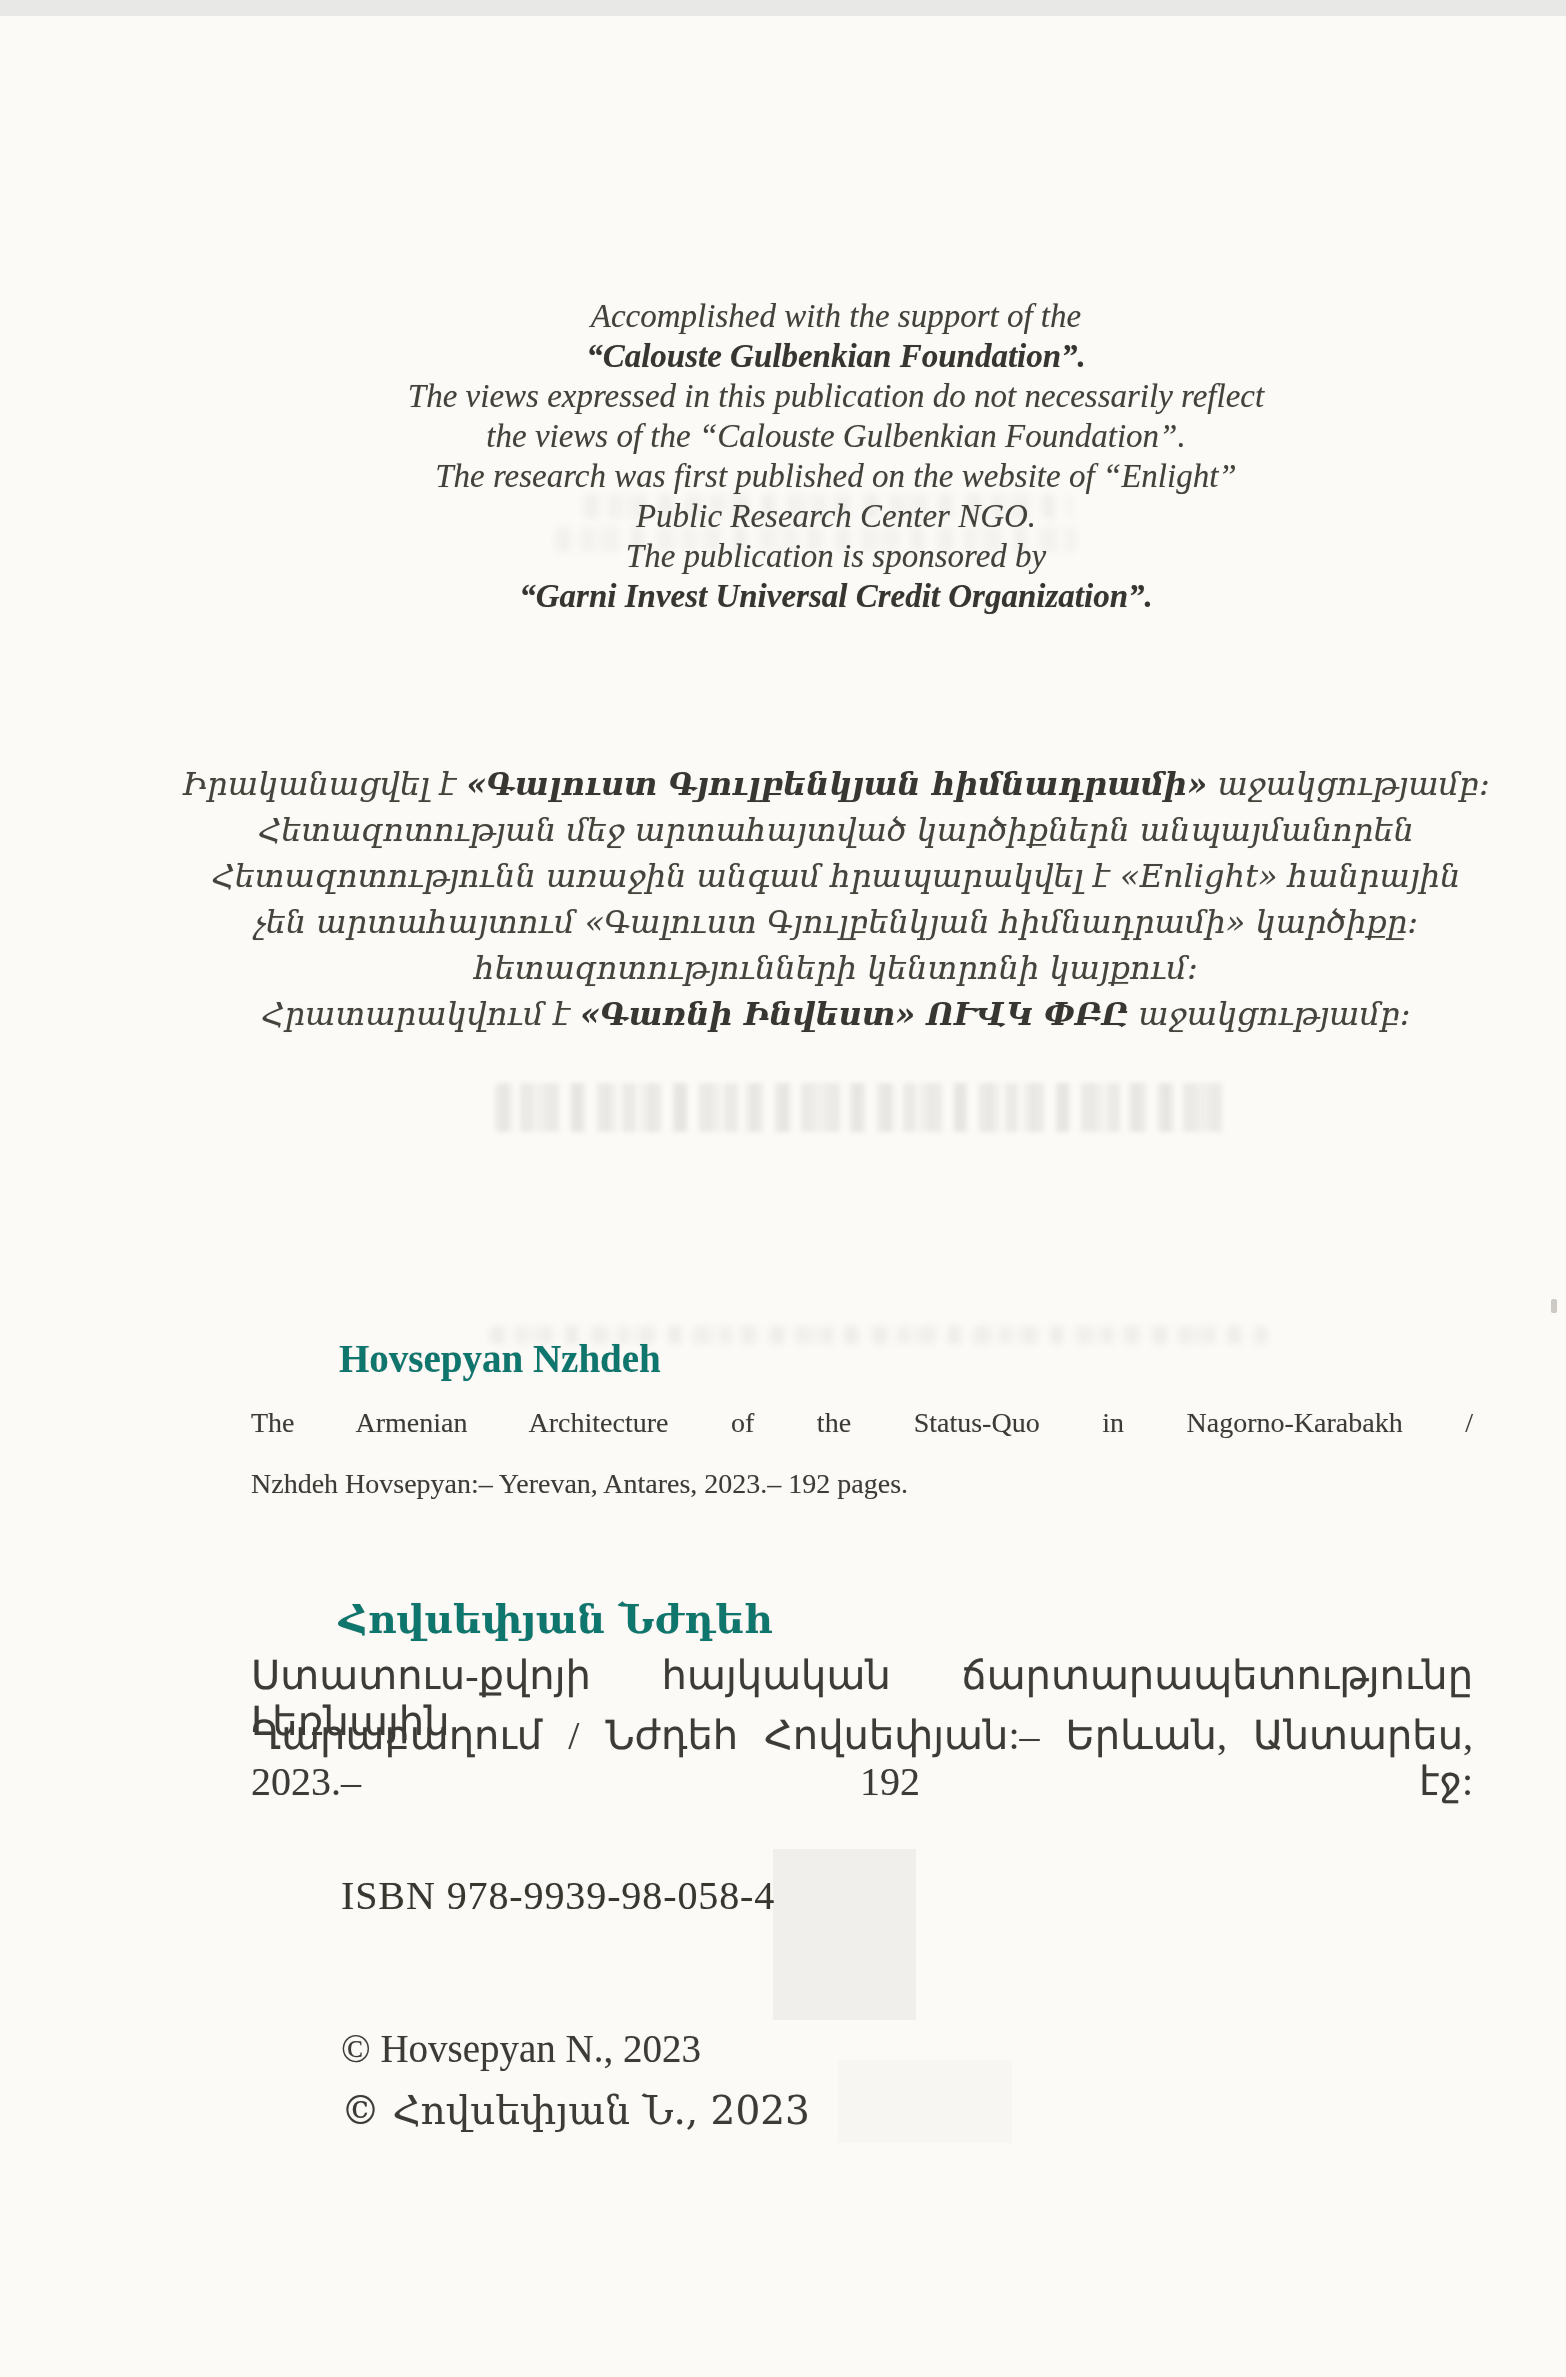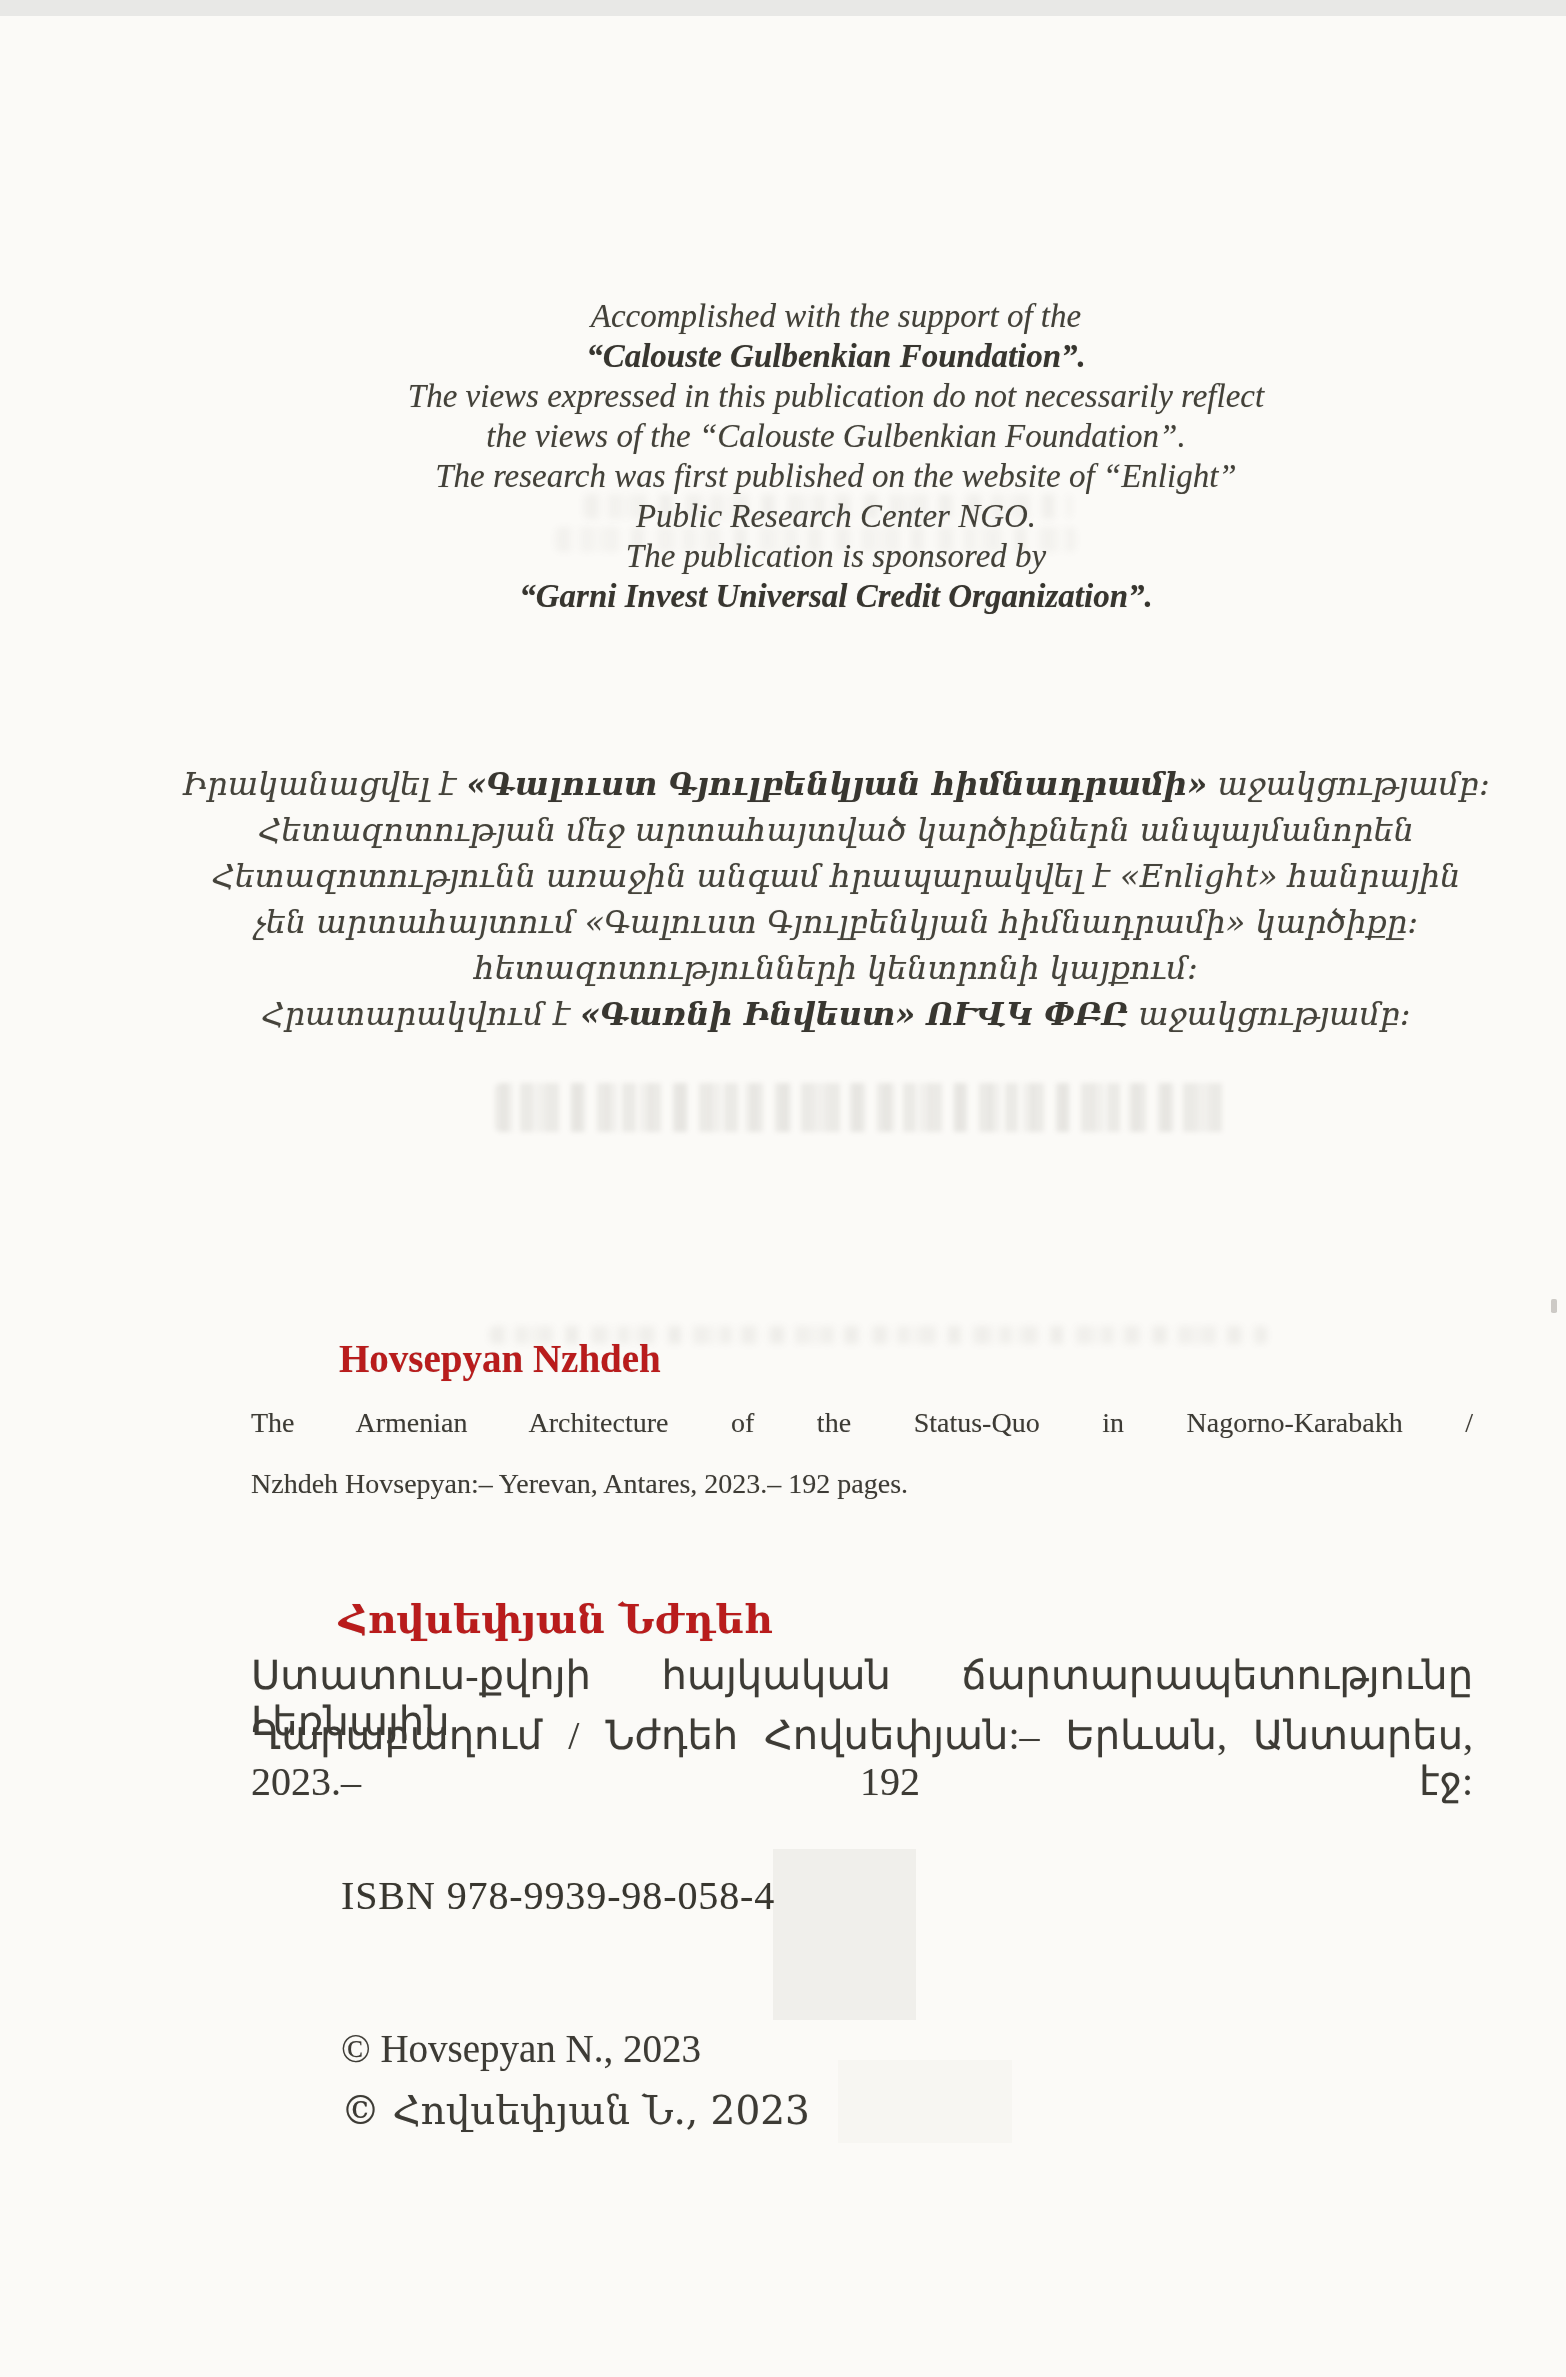--- a/index.html
+++ b/index.html
@@ -28,21 +28,21 @@
     font-family:"DejaVu Serif","DejaVu Sans",serif;
     font-size:32px;line-height:46px;
     color:#45433b;
     text-shadow:0 0 0.9px rgba(69,67,59,.3);
   }
   .note-block .bold{font-weight:700;color:#383630;}
   
   .author{
     position:absolute;left:339px;
     font-weight:700;font-size:39px;line-height:46px;
-    color:#b91c1c;
+    color:#0f766e;
     text-shadow:0 0 0.9px rgba(51,49,44,.3);
   }
   .cat-line{
     position:absolute;left:251px;width:1222px;
     font-size:28px;line-height:46px;color:#3d3b35;
     text-shadow:0 0 0.9px rgba(61,59,53,.3);
   }
   .just{text-align:justify;text-align-last:justify;}
   .hy{font-family:Liberation Serif, serif;font-size:40px;}
   .en-author{top:1320px;}

